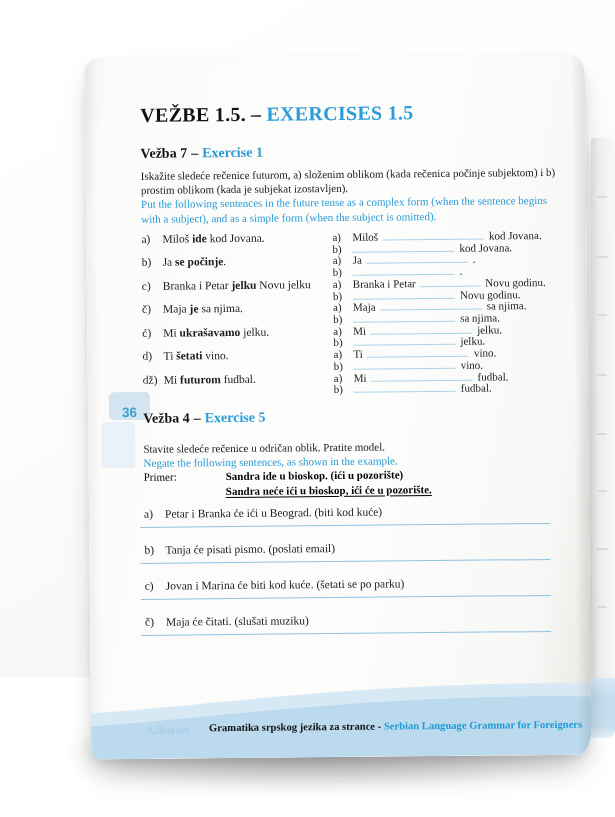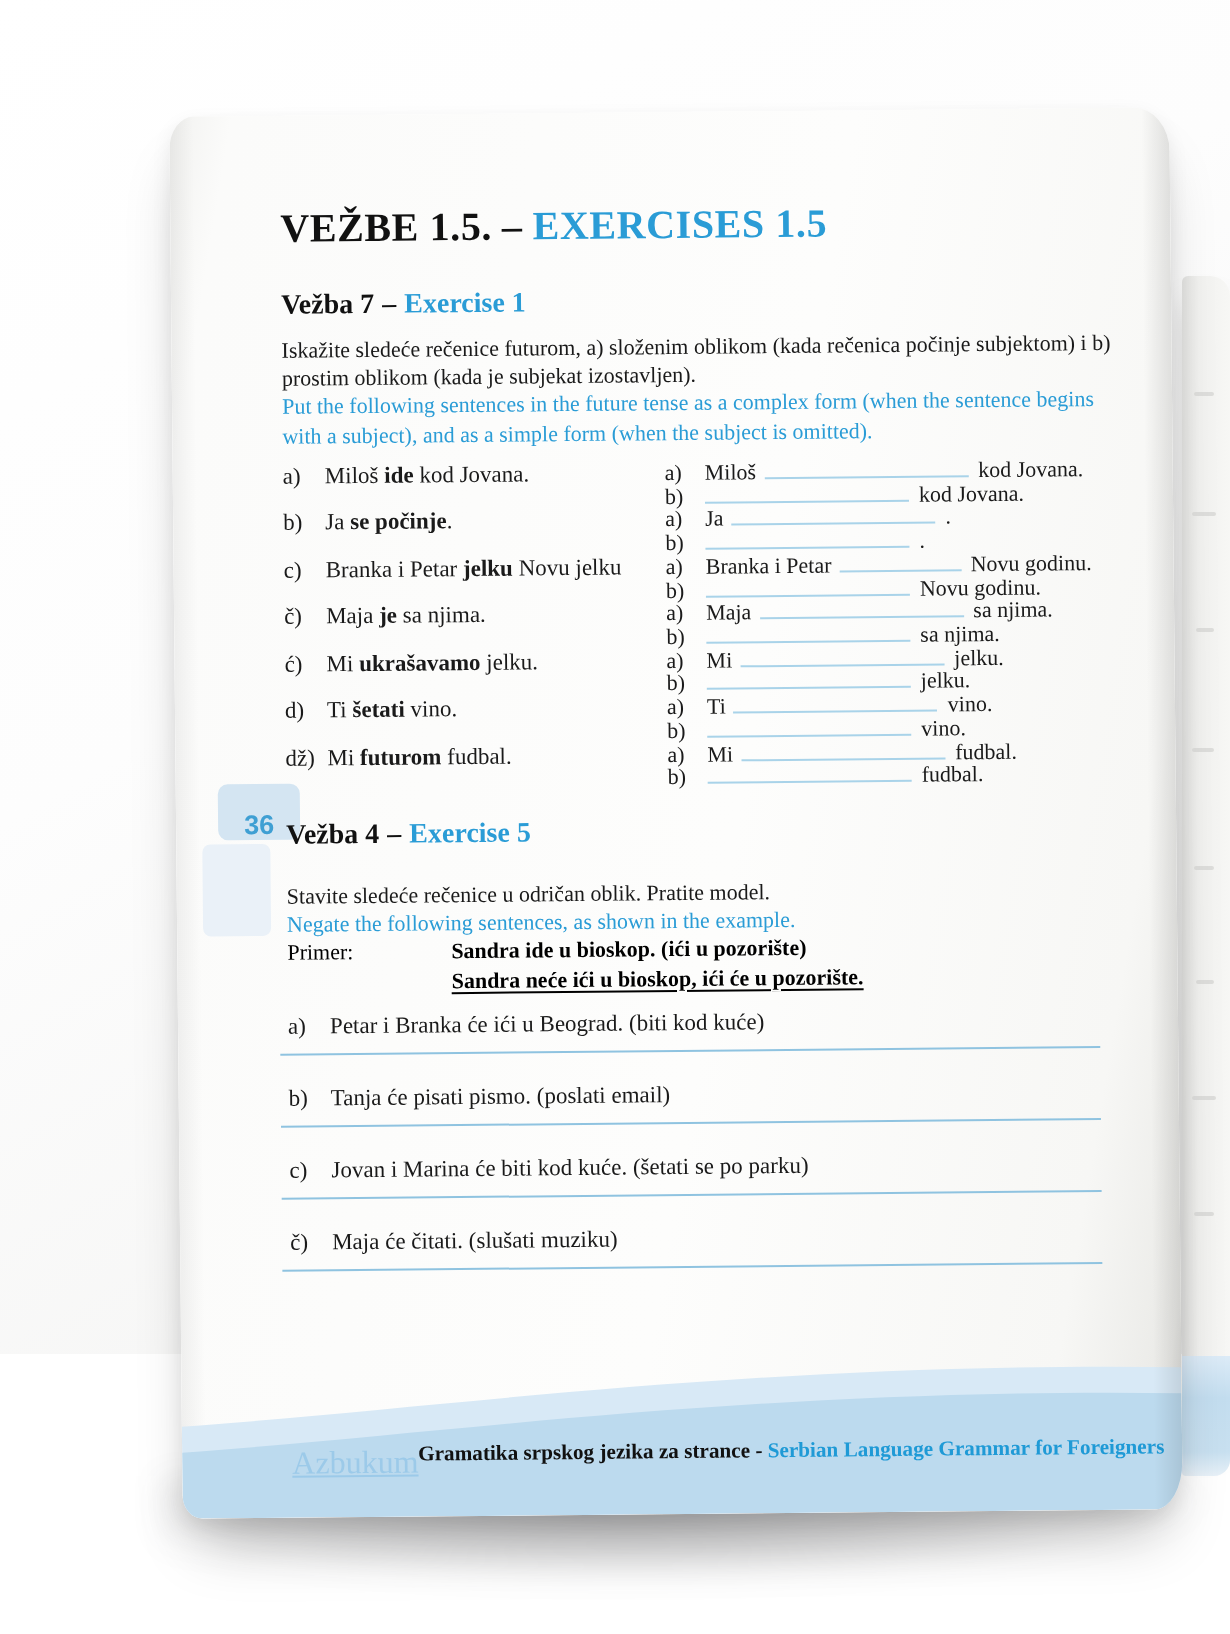--- a/index.html
+++ b/index.html
@@ -102,21 +102,21 @@
 
   
   .ex2 { position:absolute; left:55px; top:450px; width:404px; font-size:11.5px; color:#1a1a1a; }
   .ex2-item { position:absolute; left:0; width:100%; }
   .ex2-item .itm { display:flex; white-space:nowrap; height:13px; }
   .ans-underline { margin-left:-4px; width:410px; height:0; border-bottom:1.5px solid #8fc3e0; margin-top:6px; }
 
   
   .band-svg { position:absolute; left:0; bottom:0; width:100%; height:84px; }
   .footer-pub {
-    position:absolute; left:55px; top:666px; font-size:16px; color:#9ccae9;text-decoration:underline;
+    position:absolute; left:55px; top:666px; font-size:11px; color:#9ccae9;
   }
   .footer-title {
     position:absolute; left:118px; top:665px; width:352px; text-align:center;
     font-size:10.6px; font-weight:bold; white-space:nowrap; color:#111;
   }
   .footer-title .blue { color:#1f9ad6; }
 </style>
 </head>
 <body>
 

